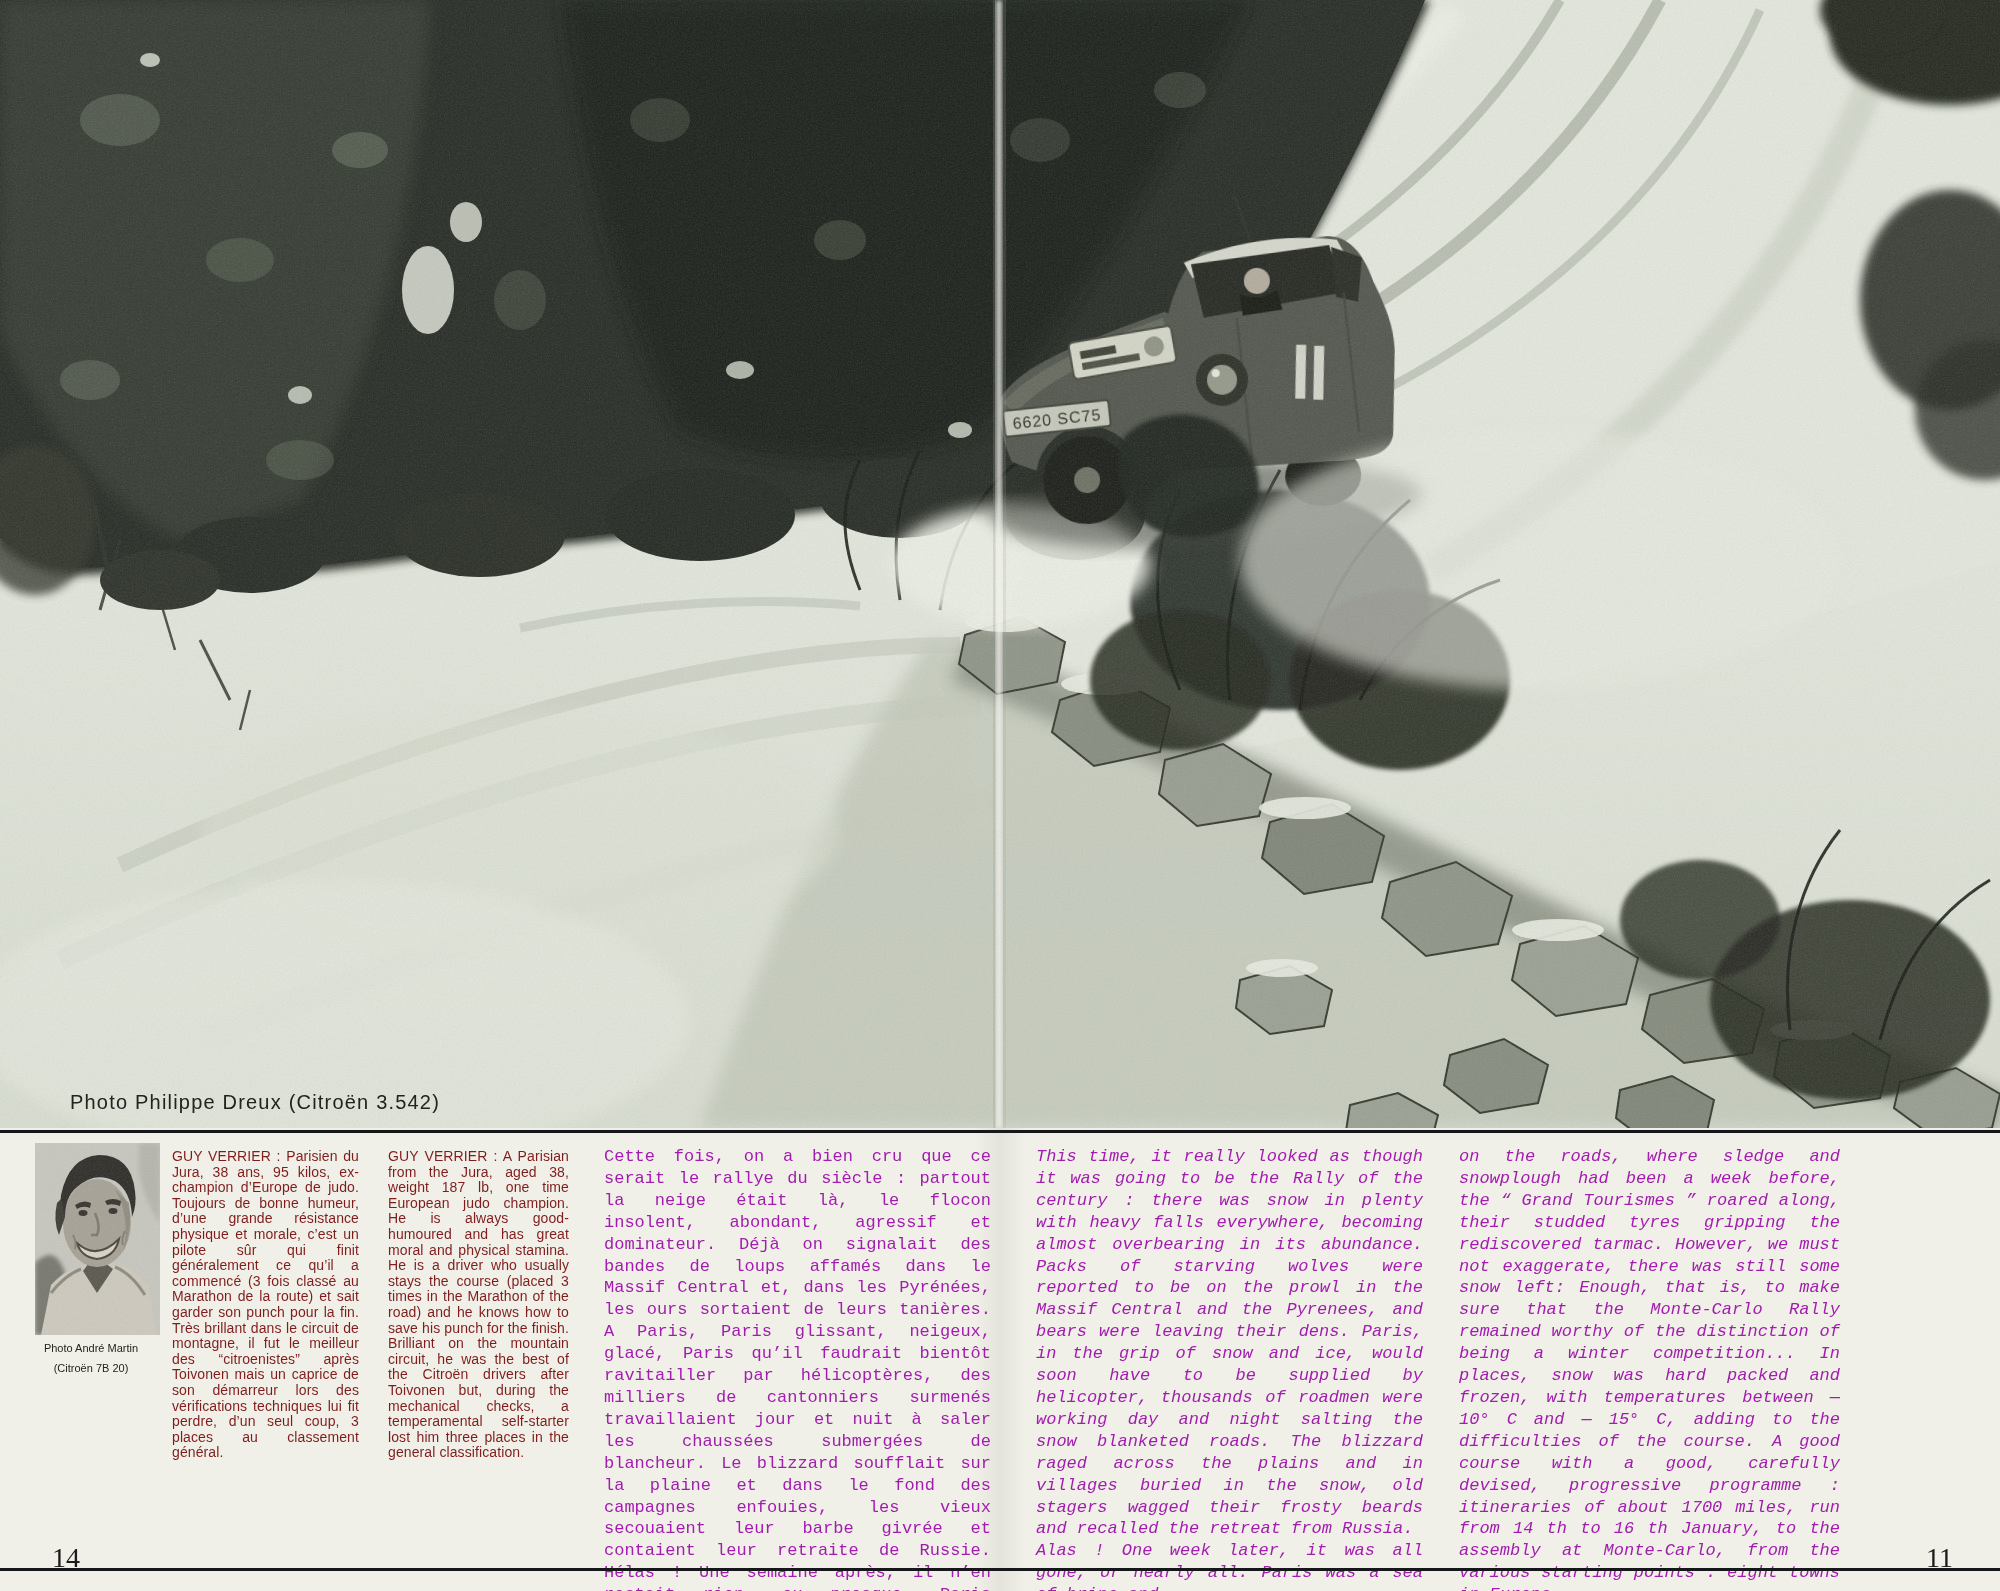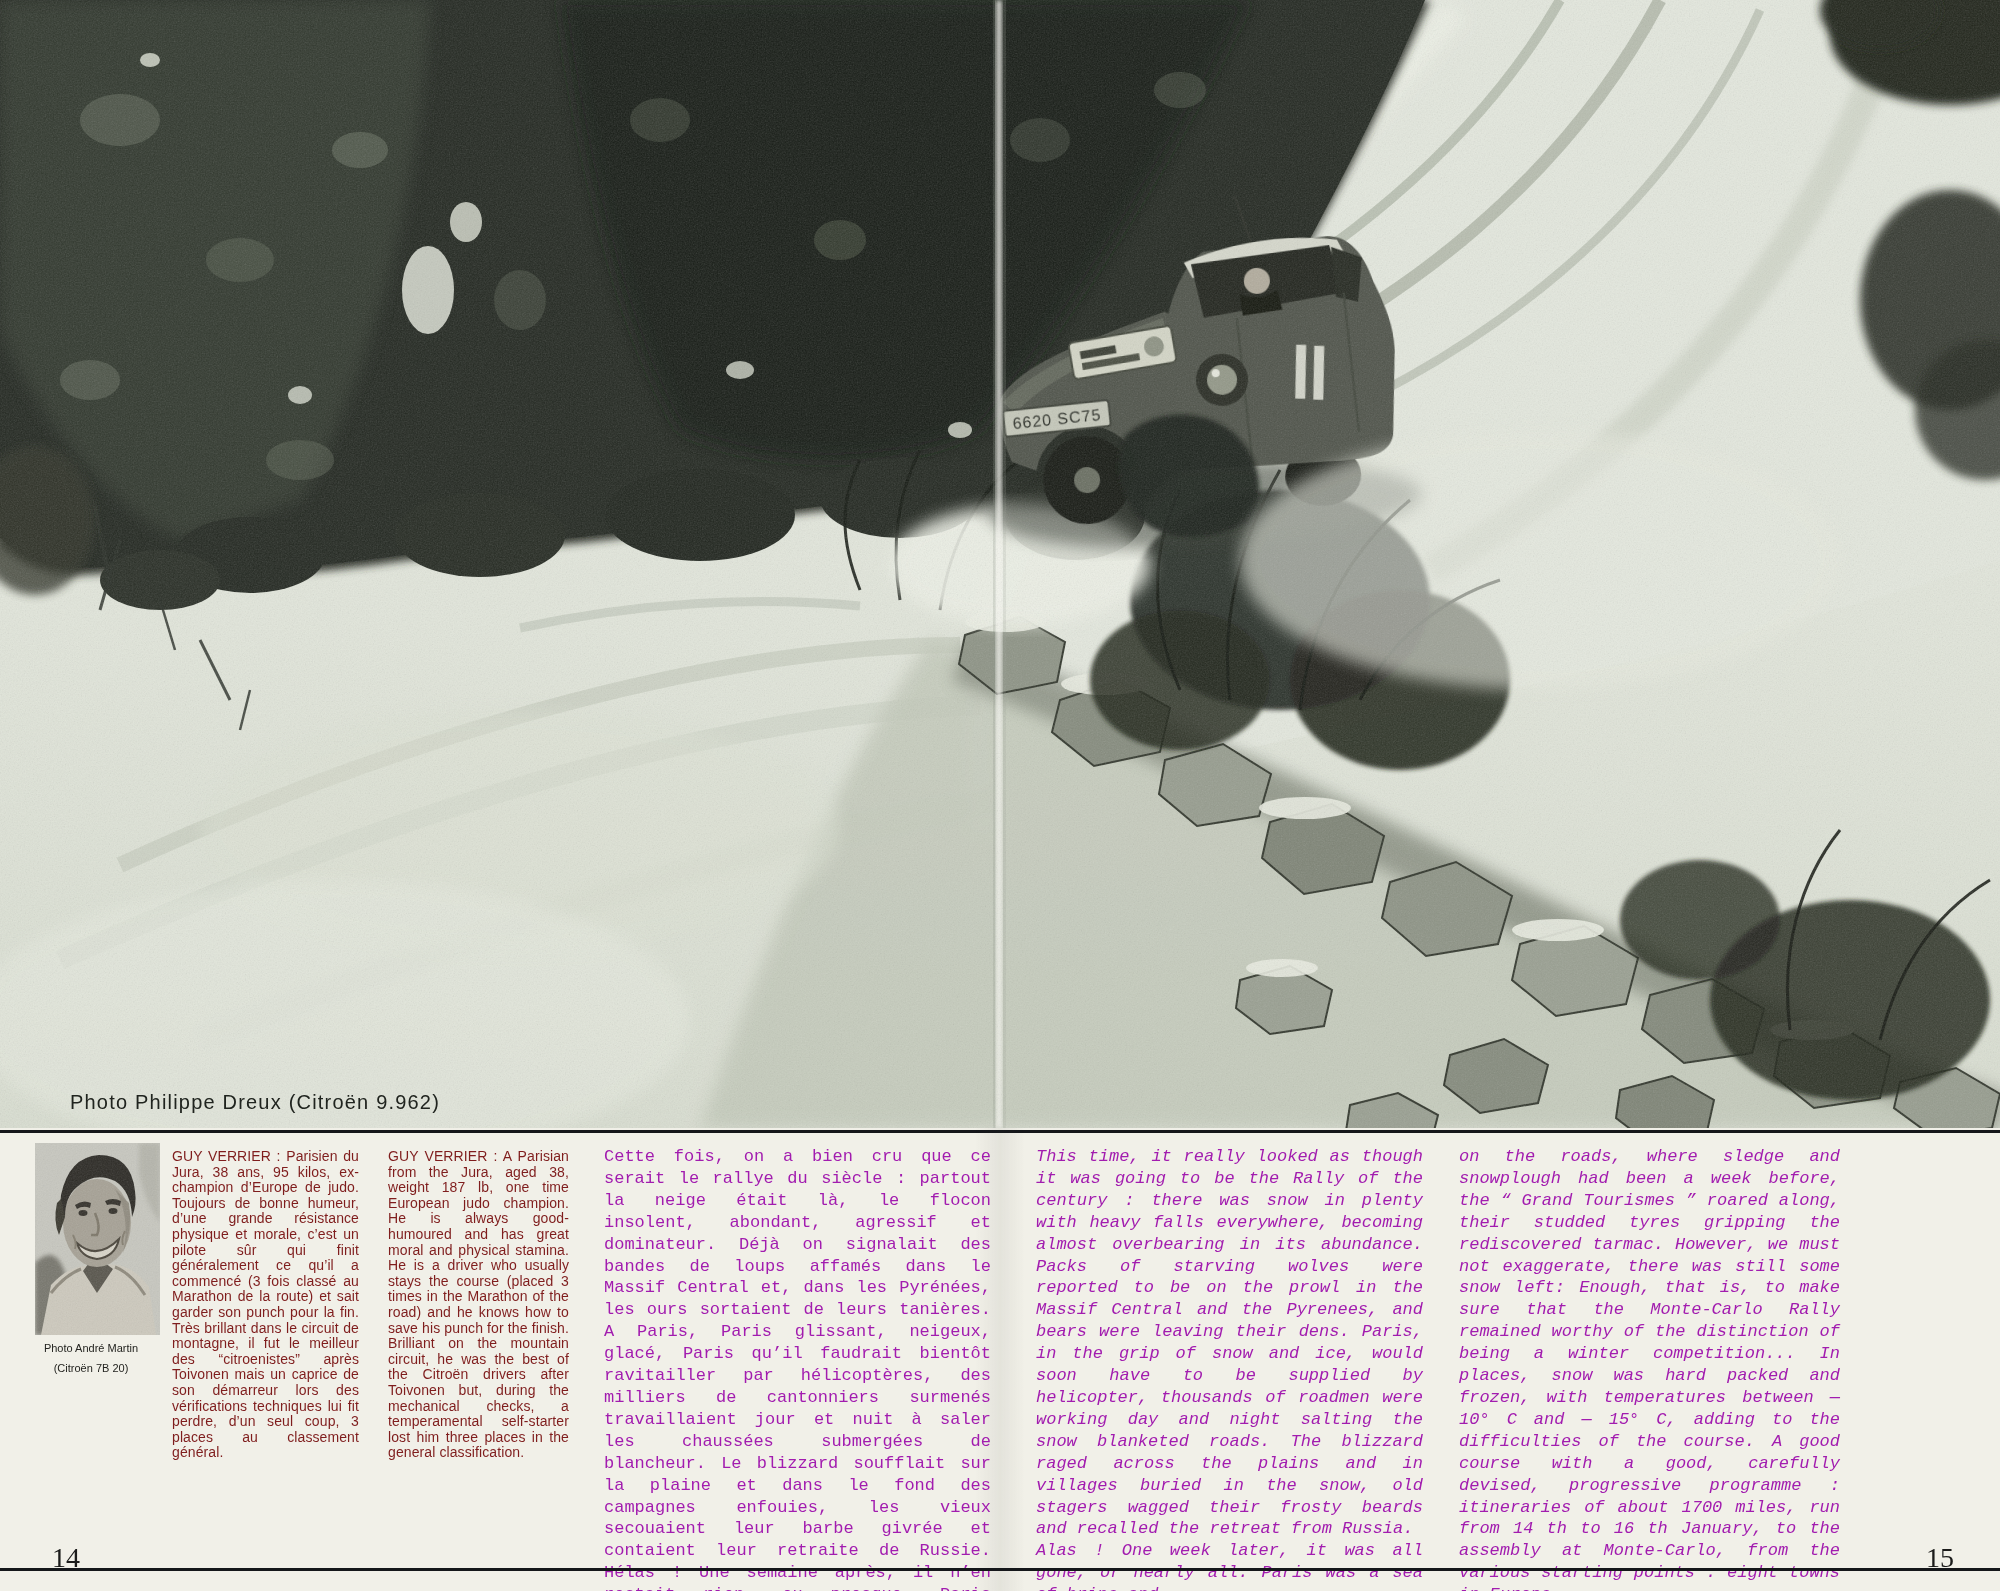--- a/index.html
+++ b/index.html
@@ -238,21 +238,21 @@
   <g>
     <rect x="993" y="0" width="3" height="1128" fill="#8d9287" opacity=".25"></rect>
     <rect x="996" y="0" width="6" height="1128" fill="#f6f6f0" opacity=".85" filter="url(#b2)"></rect>
     <rect x="1003" y="0" width="3" height="1128" fill="#9aa094" opacity=".2"></rect>
   </g>
 
   <rect width="2000" height="1128" filter="url(#f-noise)" opacity=".20"></rect>
 </svg>
 </div>
 
-<div class="photo-caption">Photo Philippe Dreux (Citroën 9.962)</div>
+<div class="photo-caption">Photo Philippe Dreux (Citroën 3.542)</div>
 
 <div id="rule-top" class="rule"></div>
 <div class="gutter-shadow"></div>
 
 <div class="portrait">
 <svg width="125" height="192" viewBox="0 0 125 192" xmlns="http://www.w3.org/2000/svg">
   <defs>
     <filter id="p-noise" x="0" y="0" width="100%" height="100%">
       <feTurbulence type="fractalNoise" baseFrequency="0.8" numOctaves="2" stitchTiles="stitch"></feTurbulence>
       <feColorMatrix type="saturate" values="0"></feColorMatrix>
@@ -303,14 +303,14 @@
 <div id="col-en1" class="col serifcol ital">
   <p>This time, it really looked as though it was going to be the Rally of the century : there was snow in plenty with heavy falls everywhere, becoming almost overbearing in its abundance. Packs of starving wolves were reported to be on the prowl in the Massif Central and the Pyrenees, and bears were leaving their dens. Paris, in the grip of snow and ice, would soon have to be supplied by helicopter, thousands of roadmen were working day and night salting the snow blanketed roads. The blizzard raged across the plains and in villages buried in the snow, old stagers wagged their frosty beards and recalled the retreat from Russia.</p>
   <p>Alas ! One week later, it was all gone, or nearly all. Paris was a sea of brine and,</p>
 </div>
 
 <div id="col-en2" class="col serifcol ital">
   <p>on the roads, where sledge and snowplough had been a week before, the “ Grand Tourismes ” roared along, their studded tyres gripping the rediscovered tarmac. However, we must not exaggerate, there was still some snow left: Enough, that is, to make sure that the Monte-Carlo Rally remained worthy of the distinction of being a winter competition... In places, snow was hard packed and frozen, with temperatures between — 10° C and — 15° C, adding to the difficulties of the course. A good course with a good, carefully devised, progressive programme : itineraries of about 1700 miles, run from 14 th to 16 th January, to the assembly at Monte-Carlo, from the various starting points : eight towns in Europe.</p>
 </div>
 
 <div id="pn-left" class="pagenum">14</div>
-<div id="pn-right" class="pagenum">15</div>
+<div id="pn-right" class="pagenum">11</div>
 <div id="rule-bottom" class="rule"></div>
 
 </body></html>

